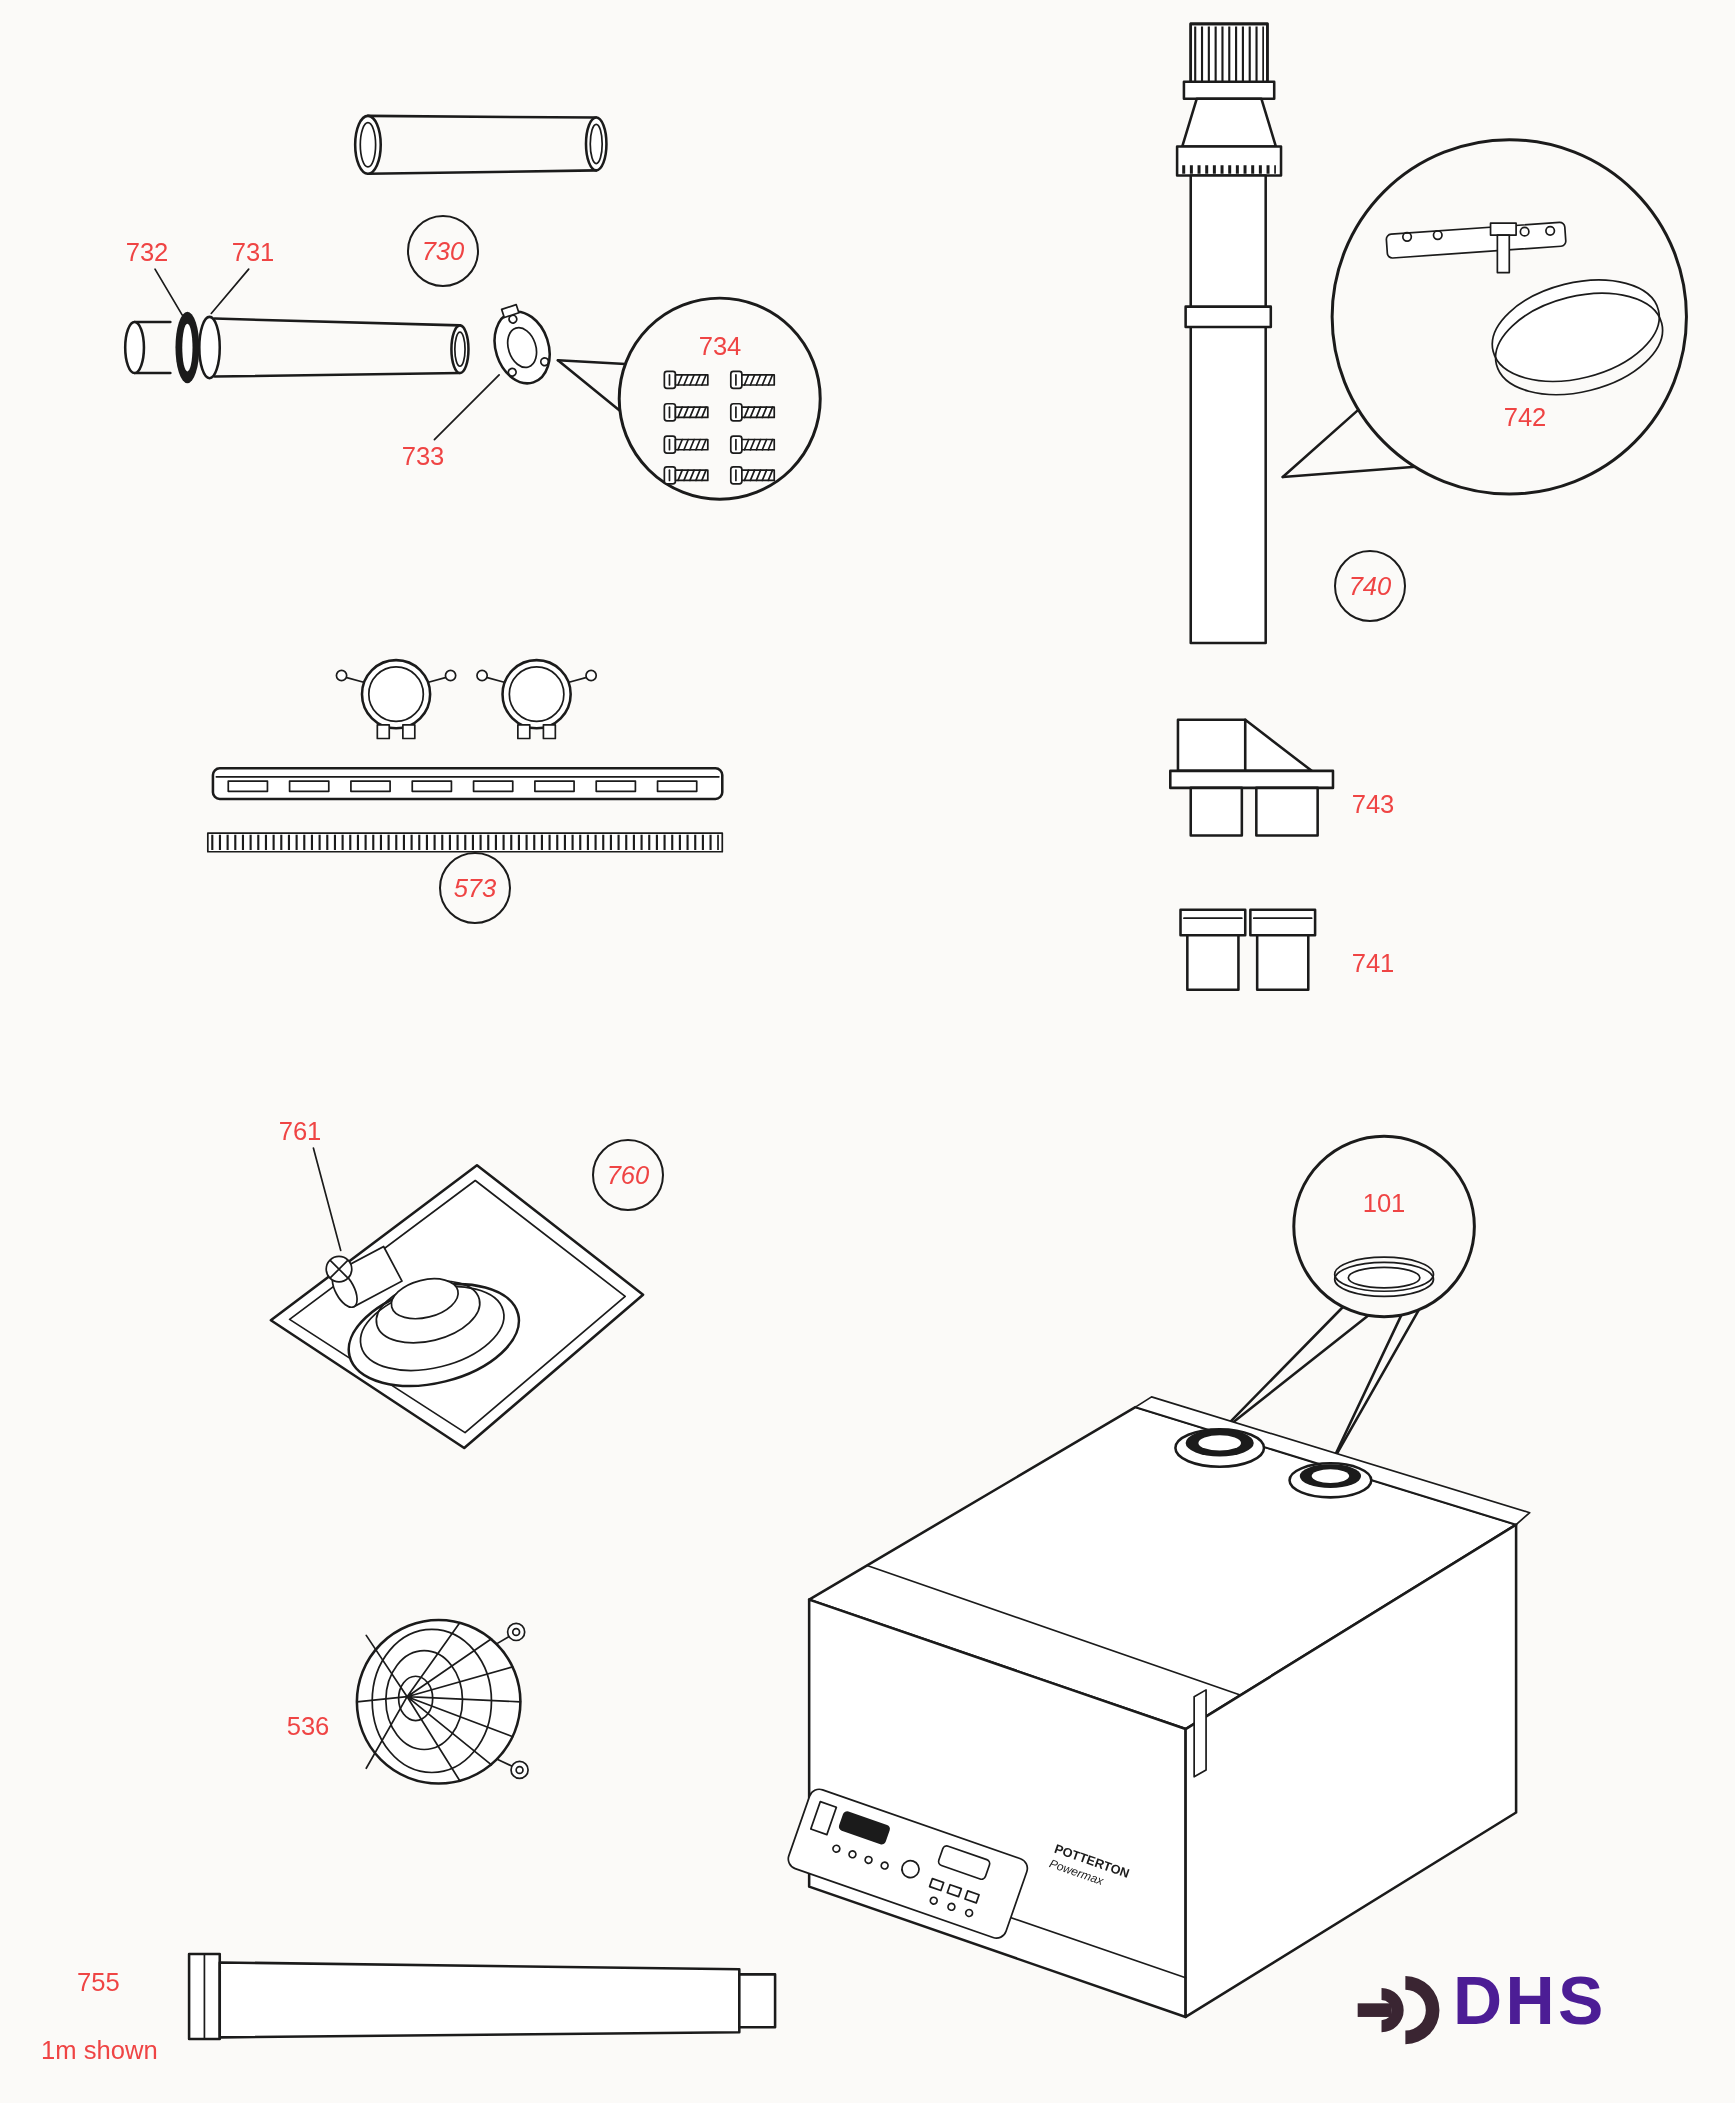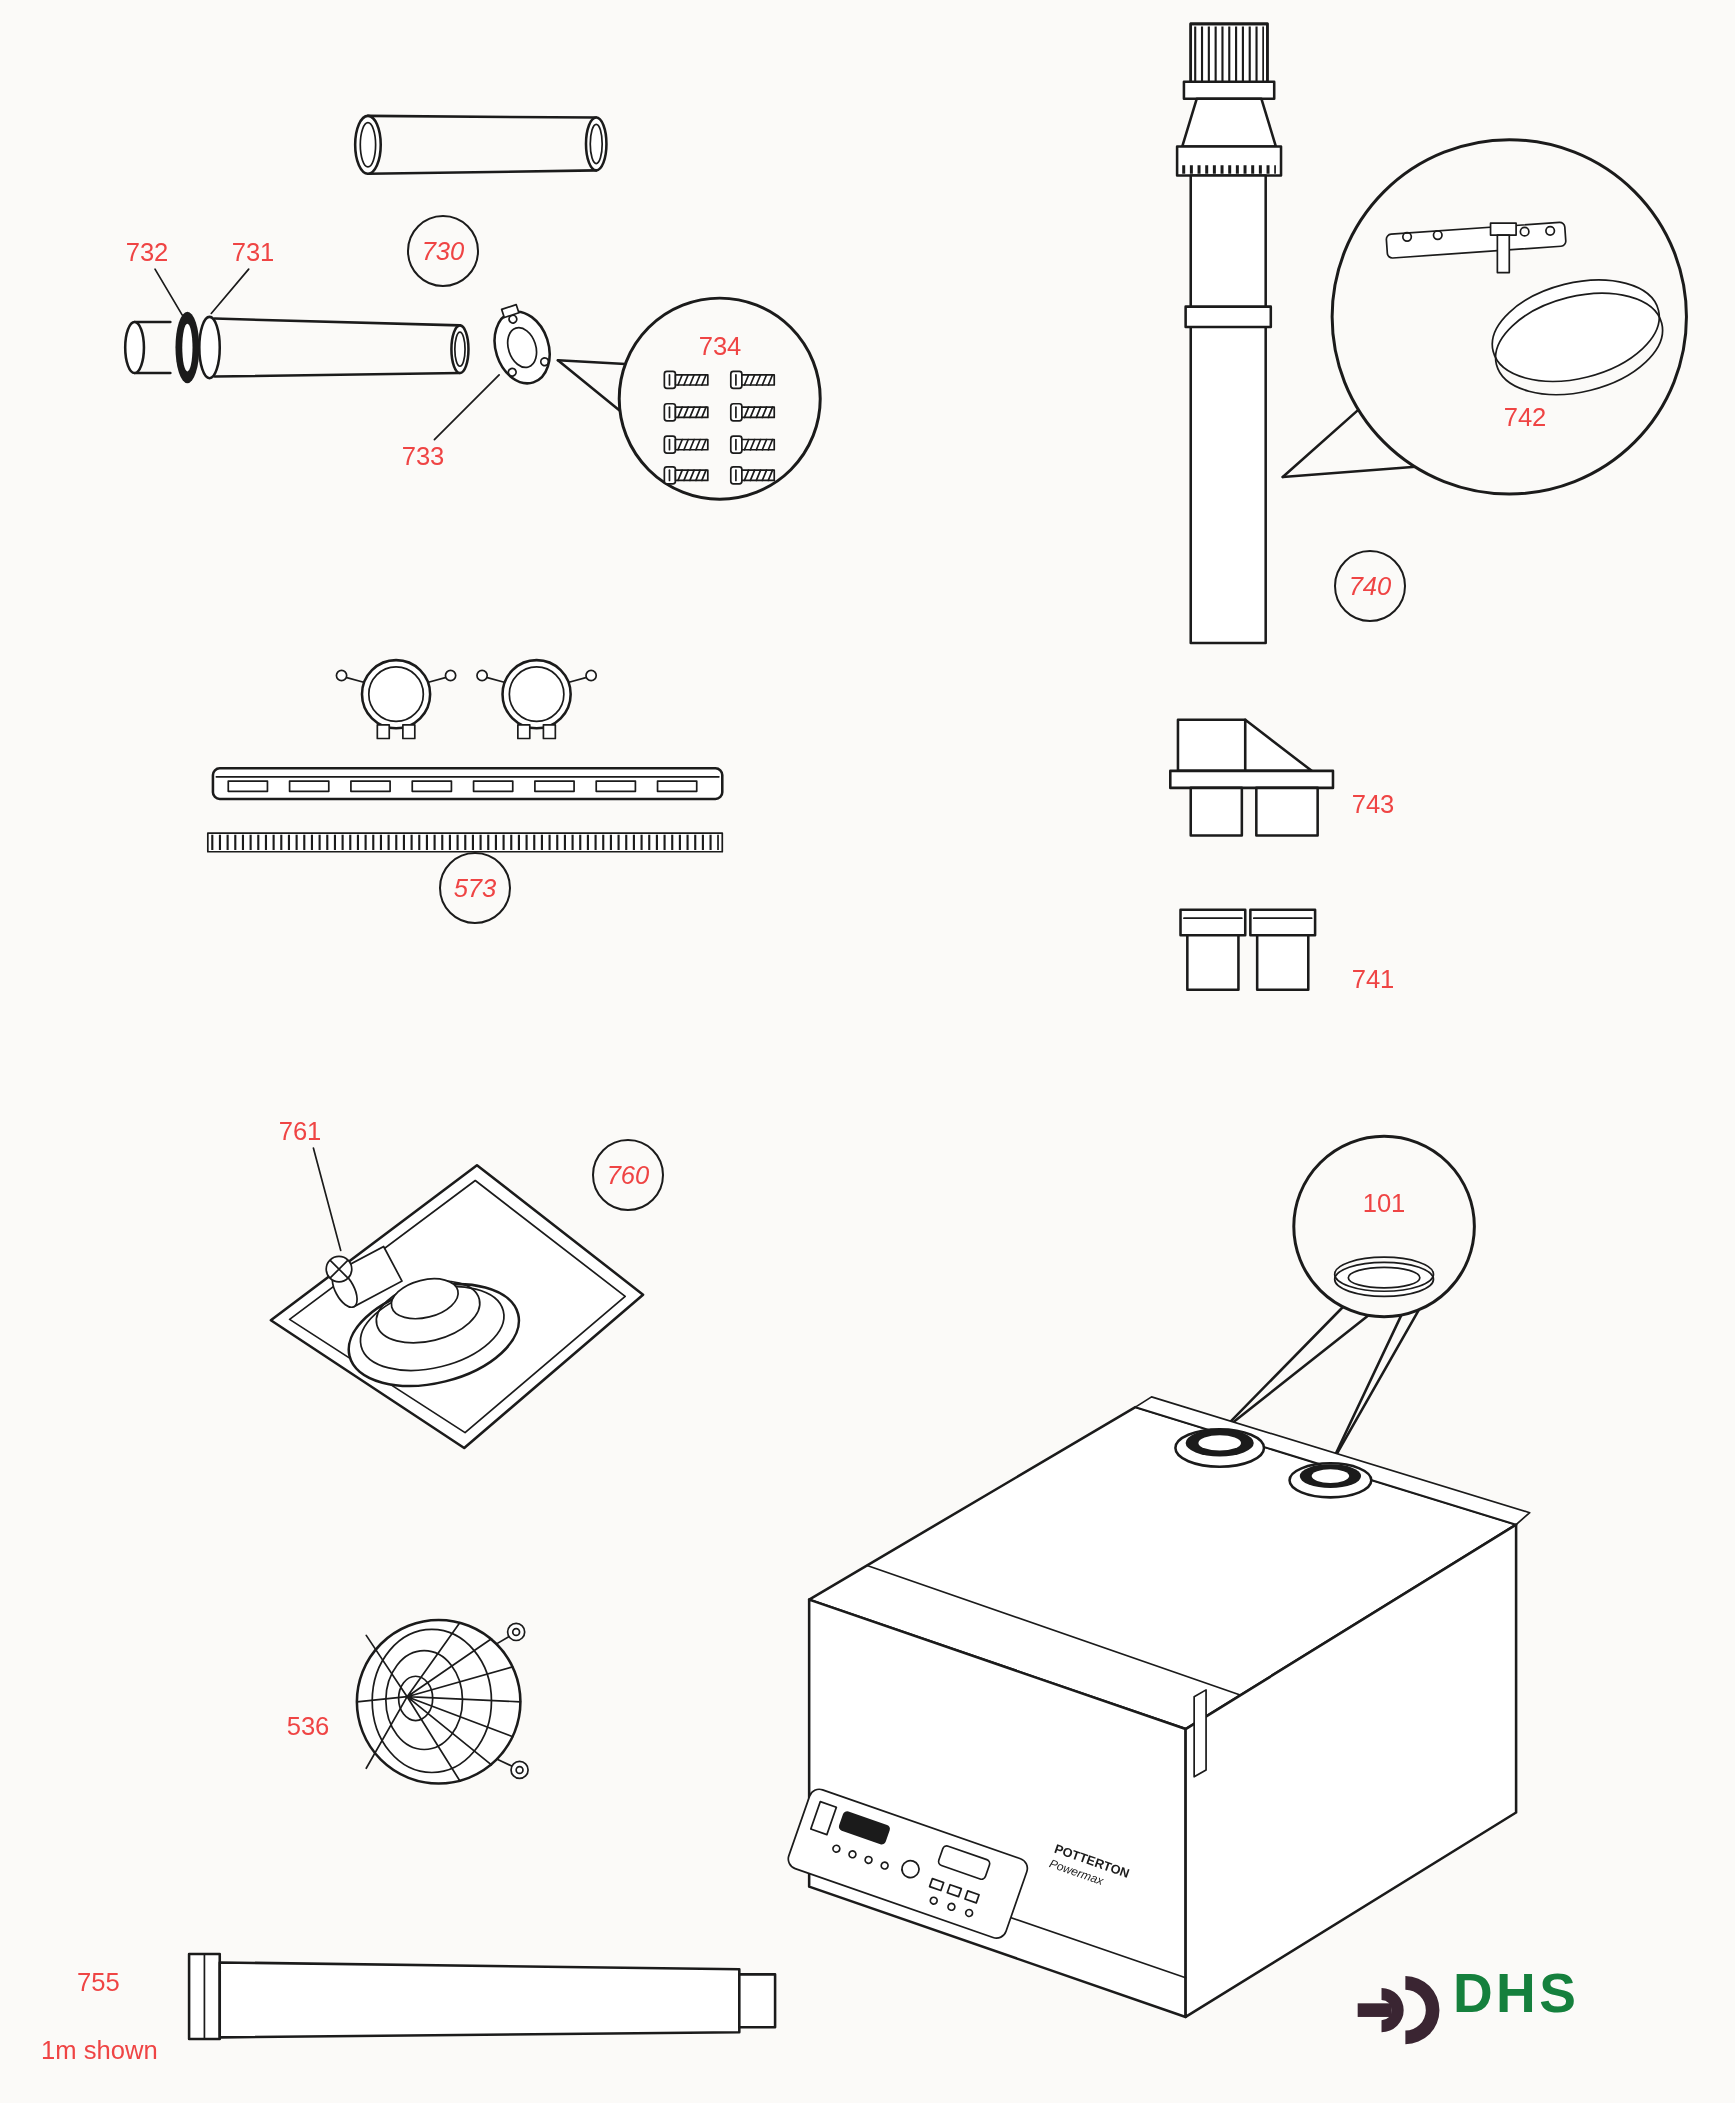--- a/index.html
+++ b/index.html
@@ -9,22 +9,22 @@
   .ln{stroke:#1b1b1b;stroke-width:3;fill:none;stroke-linecap:round;stroke-linejoin:round;}
   .ln2{stroke:#1b1b1b;stroke-width:2;fill:none;stroke-linecap:round;stroke-linejoin:round;}
   .fw{fill:#ffffff;stroke:#1b1b1b;stroke-width:3;stroke-linejoin:round;}
   .fw2{fill:#ffffff;stroke:#1b1b1b;stroke-width:2;stroke-linejoin:round;}
   .fp{fill:#fbfaf8;stroke:#1b1b1b;stroke-width:3.5;}
   .fd{fill:#1b1b1b;stroke:none;}
   .label{position:absolute;transform:translate(-50%,-50%);font-size:25.6px;color:#ef4444;white-space:nowrap;}
   .label.circled{border:2.6px solid #1b1b1b;border-radius:50%;width:68px;height:68px;
     display:flex;align-items:center;justify-content:center;background:#fbfaf8;font-style:italic;}
   .label.leftalign{transform:none;}
-  #dhs-text{position:absolute;left:1453px;top:1961px;font-size:55px;font-weight:800;
-    letter-spacing:3.4px;color:#15803d;}
+  #dhs-text{position:absolute;left:1453px;top:1961px;font-size:68px;font-weight:800;
+    letter-spacing:3.4px;color:#4c1d95;}
 </style>
 </head>
 <body>
 
 <div id="page">
 
 <svg width="1735" height="2103" viewBox="0 0 2037 2469">
 
   <defs>
     <g id="screw-def">
@@ -277,21 +277,21 @@
 <div class="label" style="left:423px;top:456px;text-align:center;">733</div>
 <div class="label" style="left:720px;top:346px;">734</div>
 <div class="label circled" style="left:475px;top:888px;">
       <span>573</span>
     </div>
 <div class="label" style="left:1525px;top:417px;">742</div>
 <div class="label circled" style="left:1370px;top:586px;">
       <span>740</span>
     </div>
 <div class="label" style="left:1373px;top:804px;">743</div>
-<div class="label" style="left:1373px;top:963px;margin-top:16px;">741</div>
+<div class="label" style="left:1373px;top:963px;">741</div>
 <div class="label" style="left:300px;top:1131px;">761</div>
 <div class="label circled" style="left:628px;top:1175px;">
       <span>760</span>
     </div>
 <div class="label" style="left:1384px;top:1203px;">101</div>
 <div class="label" style="left:308px;top:1726px;">536</div>
 <div class="label leftalign" style="left:77px;top:1968px;">755</div>
 <div class="label leftalign" style="left:41px;top:2036px;">1m shown</div>
 
 <div id="dhs-text">DHS</div>

